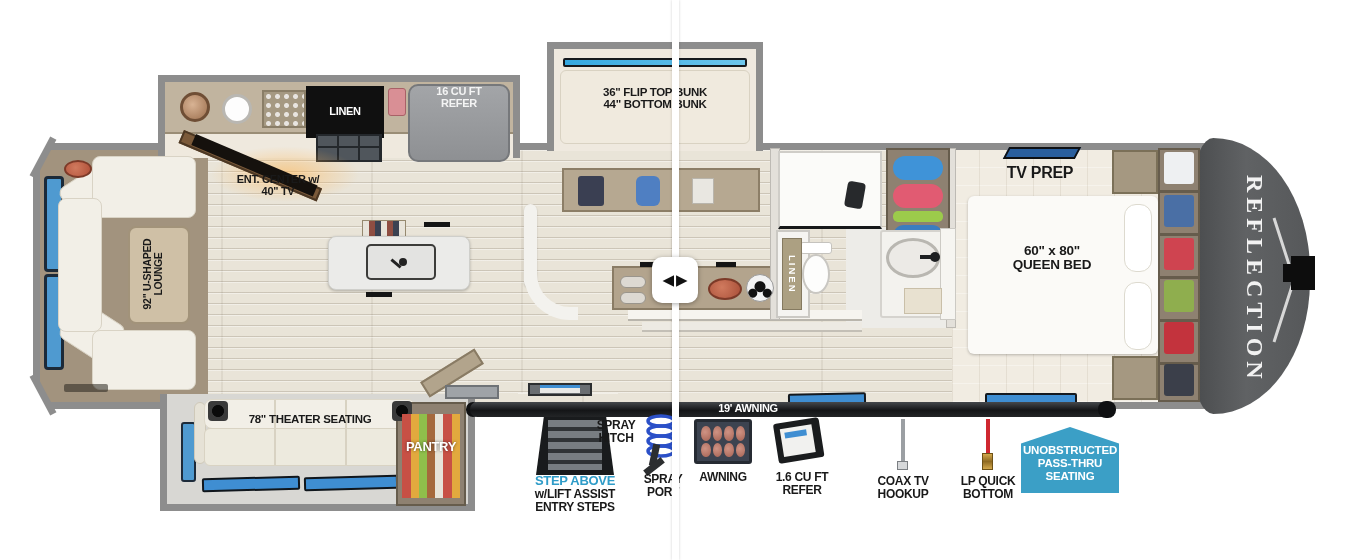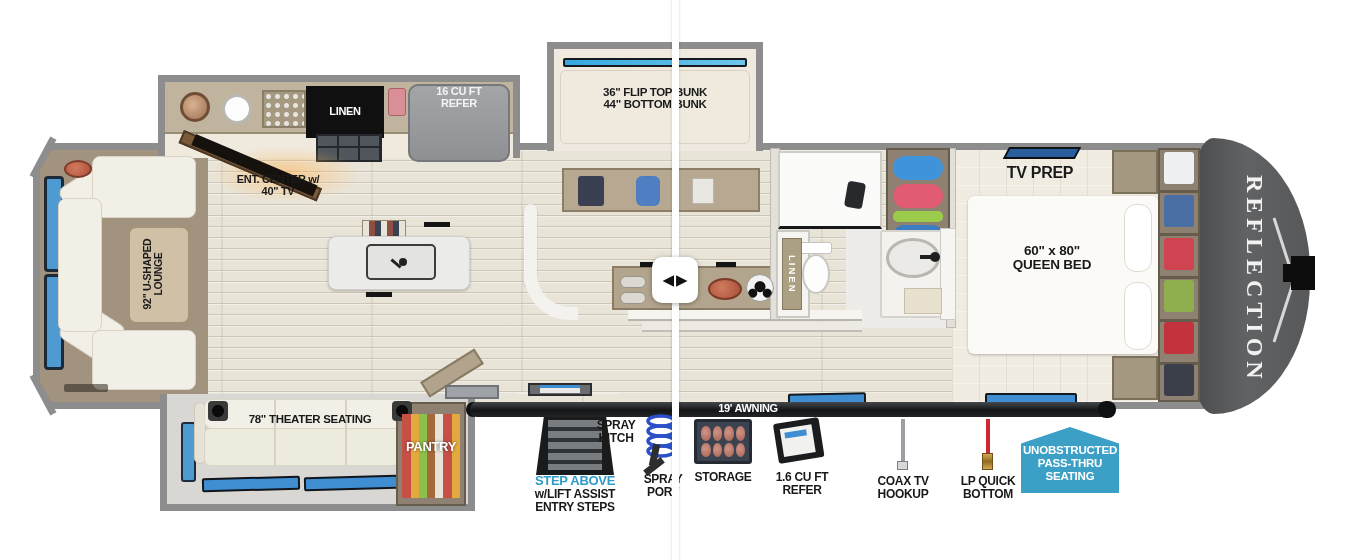--- a/index.html
+++ b/index.html
@@ -217,21 +217,21 @@
   <div class="a" style="left:694px;top:419px;width:58px;height:45px;background:#3c4350;border:3px solid #262b33;border-radius:3px;display:grid;grid-template-columns:repeat(4,1fr);gap:2px;padding:4px;z-index:6">
     <i style="background:radial-gradient(circle at 40% 40%,#cf9384,#a66354);border-radius:50%"></i>
       <i style="background:radial-gradient(circle at 40% 40%,#cf9384,#a66354);border-radius:50%"></i>
       <i style="background:radial-gradient(circle at 40% 40%,#cf9384,#a66354);border-radius:50%"></i>
       <i style="background:radial-gradient(circle at 40% 40%,#cf9384,#a66354);border-radius:50%"></i>
     <i style="background:radial-gradient(circle at 40% 40%,#cf9384,#a66354);border-radius:50%"></i>
       <i style="background:radial-gradient(circle at 40% 40%,#cf9384,#a66354);border-radius:50%"></i>
       <i style="background:radial-gradient(circle at 40% 40%,#cf9384,#a66354);border-radius:50%"></i>
       <i style="background:radial-gradient(circle at 40% 40%,#cf9384,#a66354);border-radius:50%"></i>
   </div>
-  <div class="lbl" style="left:688px;top:471px;width:70px;font-size:12px">STORAGE</div>
+  <div class="lbl" style="left:688px;top:471px;width:70px;font-size:12px">AWNING</div>
 
   <div class="a" style="left:772px;top:416px;width:60px;height:52px;transform:rotate(-9deg);z-index:6">
     <div class="a" style="left:4px;top:4px;width:46px;height:40px;background:#1a1c1e;border-radius:3px"></div>
     <div class="a" style="left:10px;top:10px;width:32px;height:28px;background:#f1f1ef"></div>
     <div class="a" style="left:14px;top:14px;width:22px;height:6px;background:#3f8ed2"></div>
   </div>
   <div class="lbl" style="left:766px;top:471px;width:72px;font-size:12px">
     <span>1.6 CU FT</span>
       <span>REFER</span>
   </div>

